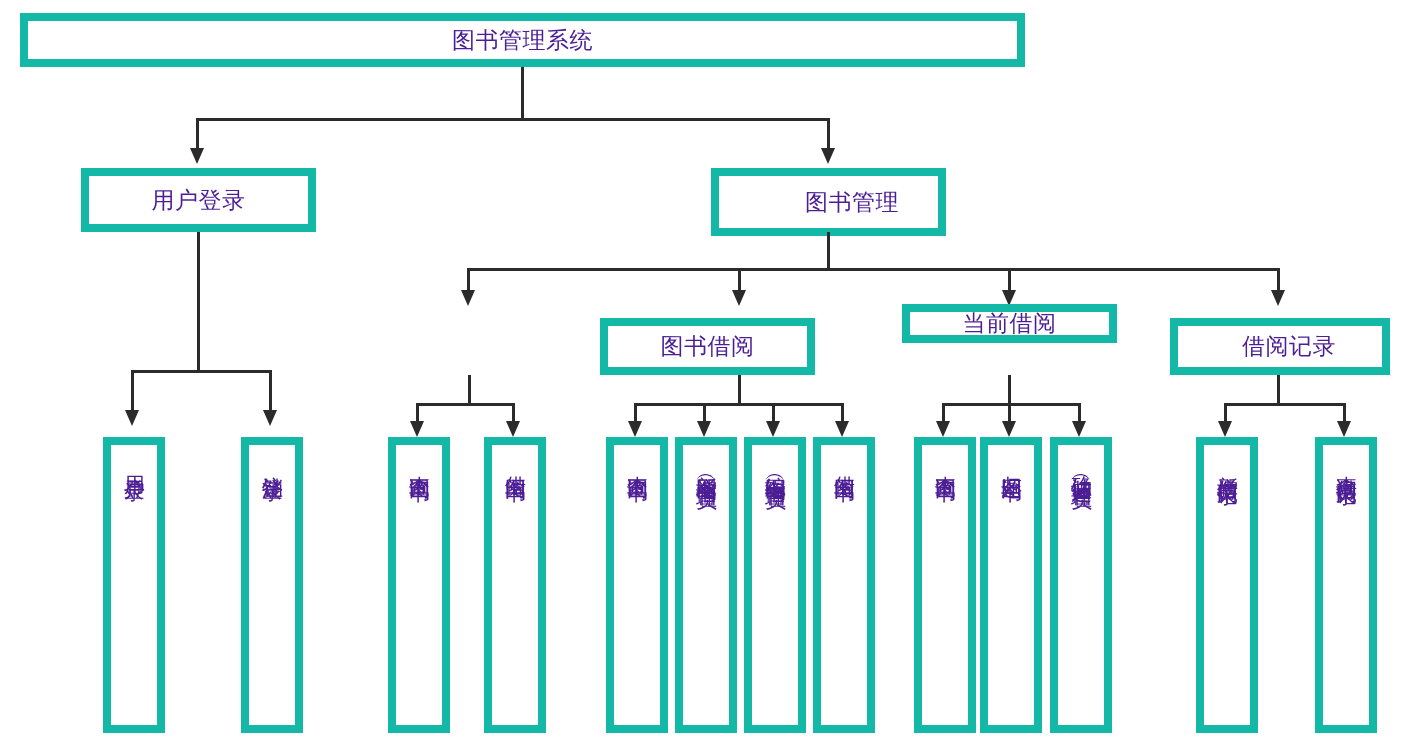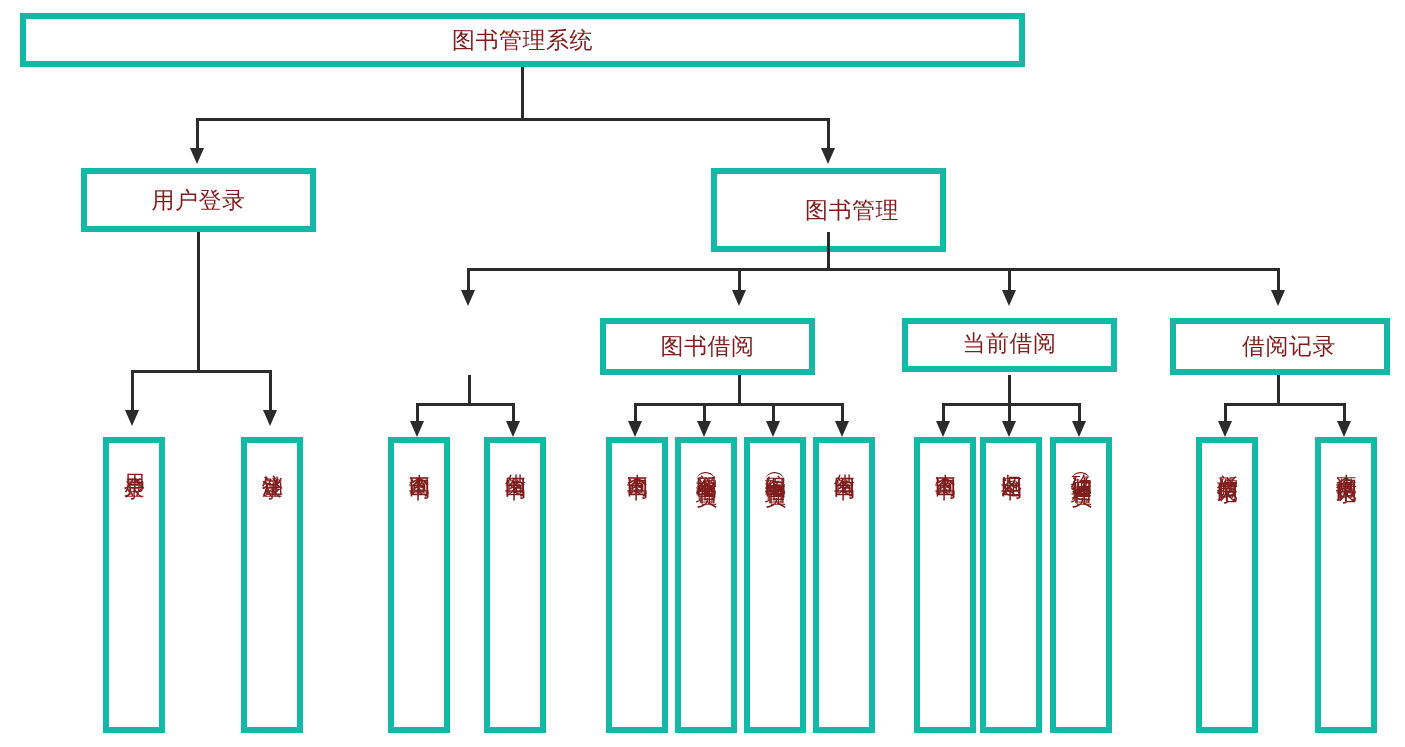--- a/index.html
+++ b/index.html
@@ -12,25 +12,25 @@
     width:1405px;
     height:747px;
     background:#ffffff;
     overflow:hidden;
   }
   
   .node{
     position:absolute;
     box-sizing:border-box;
     background:#ffffff;
-    border:6px solid #14b8a6;
+    border:8px solid #14b8a6;
     display:flex;
     align-items:center;
     justify-content:center;
-    color:#7f1d1d;
+    color:#4c1d95;
   }
   .node .lbl{
     display:block;
     text-align:center;
     line-height:1.0;
   }
   
   .node.h .lbl{
     font-size:23px;
     letter-spacing:0.5px;
@@ -91,21 +91,21 @@
   <div class="ln hln" style="left:196px;top:118px;width:634px;height:3px;"></div>
 
   <div class="ln vln" style="left:196px;top:118px;width:3px;height:30px;"></div>
   <div class="arrow" style="left:190px;top:148px;"></div>
   <div class="ln vln" style="left:827px;top:118px;width:3px;height:30px;"></div>
   <div class="arrow" style="left:821px;top:148px;"></div>
 
   <div class="node h" style="left:81px;top:168px;width:235px;height:64px;">
     <span class="lbl">用户登录</span>
   </div>
-  <div class="node h" style="left:711px;top:168px;width:235px;height:84px;padding-left:47px;">
+  <div class="node h" style="left:711px;top:168px;width:235px;height:68px;padding-left:47px;">
     <span class="lbl">图书管理</span>
   </div>
 
   <div class="ln vln" style="left:197px;top:232px;width:3px;height:138px;"></div>
   <div class="ln hln" style="left:131px;top:370px;width:140px;height:3px;"></div>
   <div class="ln vln" style="left:131px;top:370px;width:3px;height:40px;"></div>
   <div class="arrow" style="left:125px;top:410px;"></div>
   <div class="ln vln" style="left:269px;top:370px;width:3px;height:40px;"></div>
   <div class="arrow" style="left:263px;top:410px;"></div>
 
@@ -116,21 +116,21 @@
   <div class="ln vln" style="left:738px;top:268px;width:3px;height:22px;"></div>
   <div class="arrow" style="left:732px;top:290px;"></div>
   <div class="ln vln" style="left:1008px;top:268px;width:3px;height:22px;"></div>
   <div class="arrow" style="left:1002px;top:290px;"></div>
   <div class="ln vln" style="left:1277px;top:268px;width:3px;height:22px;"></div>
   <div class="arrow" style="left:1271px;top:290px;"></div>
 
   <div class="node h" style="left:600px;top:318px;width:215px;height:57px;">
     <span class="lbl">图书借阅</span>
   </div>
-  <div class="node h" style="left:902px;top:318px;width:215px;height:54px;font-family:Liberation Mono, monospace;">
+  <div class="node h" style="left:902px;top:304px;width:215px;height:39px;">
     <span class="lbl">当前借阅</span>
   </div>
   <div class="node h" style="left:1170px;top:318px;width:220px;height:57px;padding-left:18px;">
     <span class="lbl">借阅记录</span>
   </div>
 
   <div class="ln vln" style="left:468px;top:375px;width:3px;height:28px;"></div>
   <div class="ln hln" style="left:416px;top:403px;width:99px;height:3px;"></div>
   <div class="ln vln" style="left:416px;top:403px;width:3px;height:18px;"></div>
   <div class="arrow" style="left:410px;top:421px;"></div>

